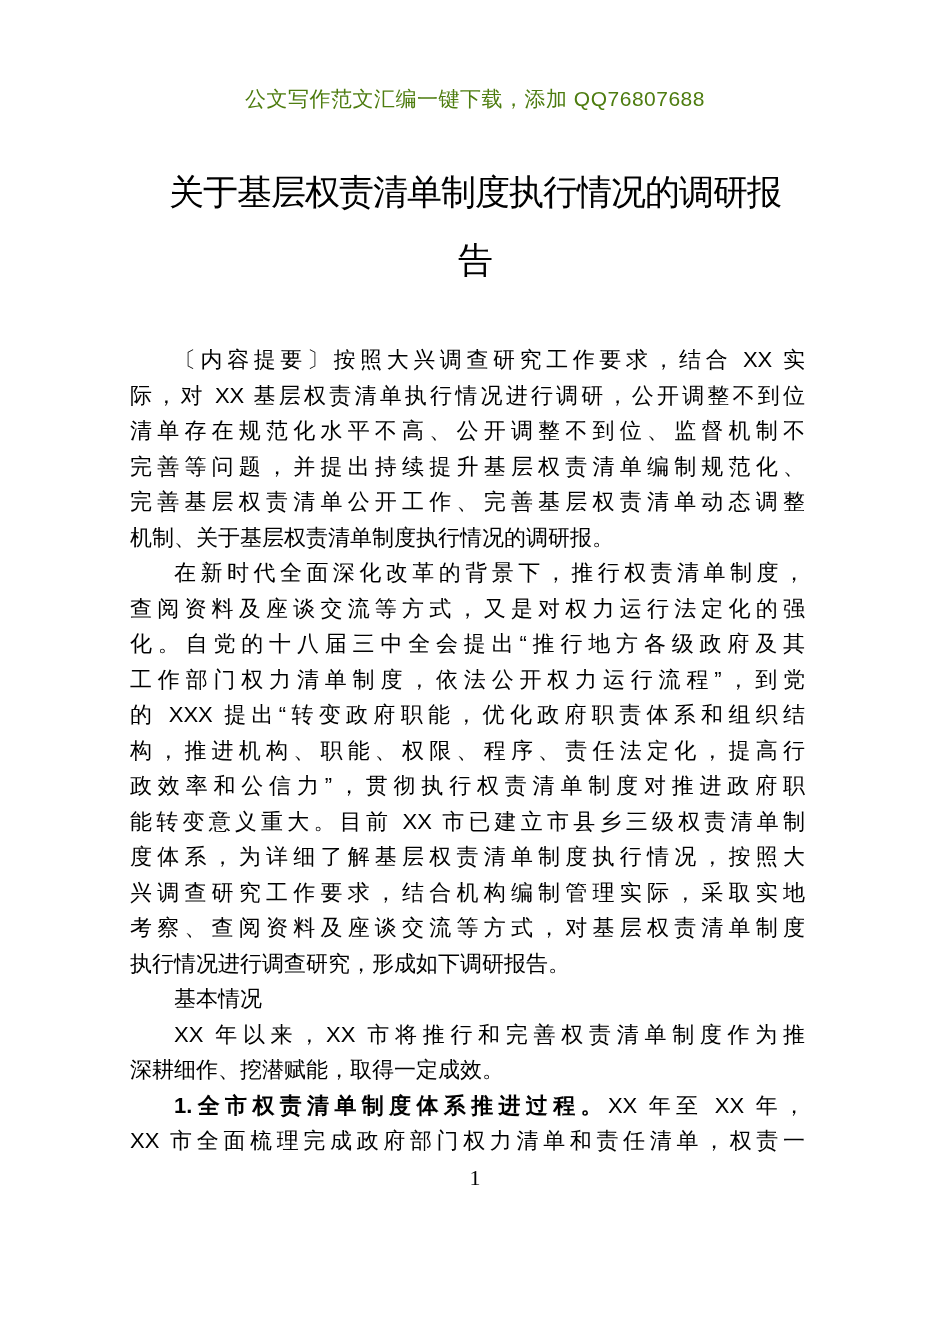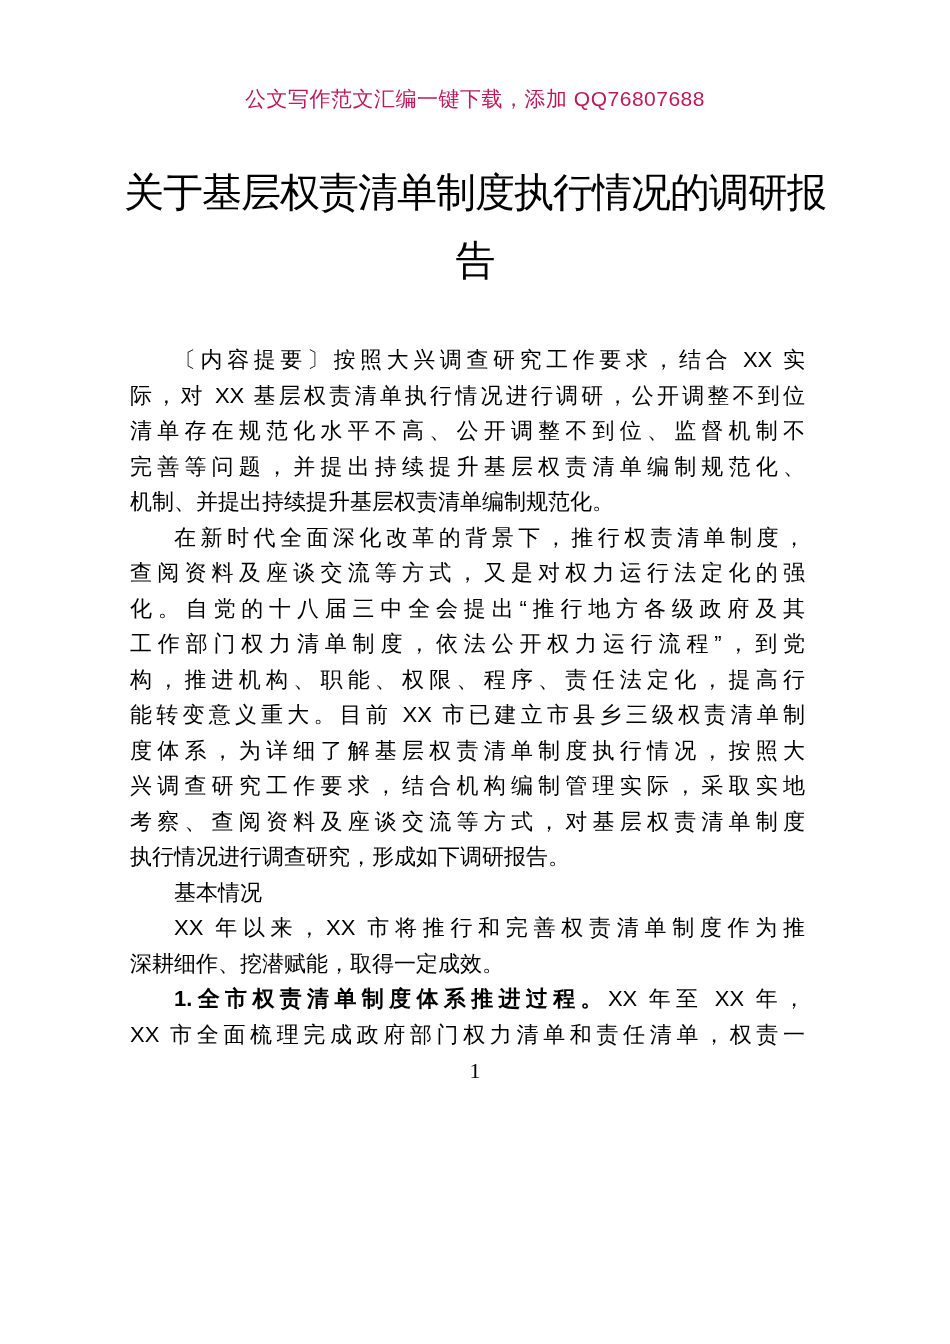--- a/index.html
+++ b/index.html
@@ -18,21 +18,21 @@
   }
   .header-notice {
     padding-top: 87px;
     font-size: 21px;
     line-height: 24px;
     text-align: center;
     letter-spacing: 0.5px;
   }
   .title {
     margin: 47px 0 0 0;
-    font-size: 40px;
+    font-size: 35px;
     font-weight: 400;
     line-height: 68px;
     letter-spacing: -1px;
     text-align: center;
   }
   .title .title-line { display: block; }
   .content {
     width: 675px;
     margin: 48px 0 4px 130px;
     font-size: 22px;
@@ -50,38 +50,41 @@
     margin-top: 6px;
     text-align: center;
     font-size: 22px;
     font-family: "Liberation Serif", serif;
   }
 </style>
 </head>
 <body>
 
 <div class="page">
-  <div class="header-notice" style="color: #be185d;">公文写作范文汇编一键下载，添加 QQ76807688</div>
+  <div class="header-notice" style="color: #4d7c0f;">公文写作范文汇编一键下载，添加 QQ76807688</div>
 
   <h1 class="title">
     <span class="title-line">关于基层权责清单制度执行情况的调研报</span>
     <span class="title-line">告</span>
   </h1>
 
   <div class="content" id="content">
       <div class="line j ind"><span>〔内容提要〕按照大兴调查研究工作要求，结合 XX 实</span></div>
       <div class="line j"><span>际，对 XX 基层权责清单执行情况进行调研，公开调整不到位</span></div>
       <div class="line j"><span>清单存在规范化水平不高、公开调整不到位、监督机制不</span></div>
       <div class="line j"><span>完善等问题，并提出持续提升基层权责清单编制规范化、</span></div>
-      <div class="line"><span>机制、并提出持续提升基层权责清单编制规范化。</span></div>
+      <div class="line j"><span>完善基层权责清单公开工作、完善基层权责清单动态调整</span></div>
+      <div class="line"><span>机制、关于基层权责清单制度执行情况的调研报。</span></div>
       <div class="line j ind"><span>在新时代全面深化改革的背景下，推行权责清单制度，</span></div>
       <div class="line j"><span>查阅资料及座谈交流等方式，又是对权力运行法定化的强</span></div>
       <div class="line j"><span>化。自党的十八届三中全会提出“推行地方各级政府及其</span></div>
       <div class="line j"><span>工作部门权力清单制度，依法公开权力运行流程”，到党</span></div>
+      <div class="line j"><span>的 XXX 提出“转变政府职能，优化政府职责体系和组织结</span></div>
       <div class="line j"><span>构，推进机构、职能、权限、程序、责任法定化，提高行</span></div>
+      <div class="line j"><span>政效率和公信力”，贯彻执行权责清单制度对推进政府职</span></div>
       <div class="line j"><span>能转变意义重大。目前 XX 市已建立市县乡三级权责清单制</span></div>
       <div class="line j"><span>度体系，为详细了解基层权责清单制度执行情况，按照大</span></div>
       <div class="line j"><span>兴调查研究工作要求，结合机构编制管理实际，采取实地</span></div>
       <div class="line j"><span>考察、查阅资料及座谈交流等方式，对基层权责清单制度</span></div>
       <div class="line"><span>执行情况进行调查研究，形成如下调研报告。</span></div>
       <div class="line ind"><span>基本情况</span></div>
       <div class="line j ind"><span>XX 年以来，XX 市将推行和完善权责清单制度作为推</span></div>
       <div class="line"><span>深耕细作、挖潜赋能，取得一定成效。</span></div>
       <div class="line j ind"><span class="b">1.全市权责清单制度体系推进过程。</span><span>XX 年至 XX 年，</span></div>
       <div class="line j"><span>XX 市全面梳理完成政府部门权力清单和责任清单，权责一</span></div>

